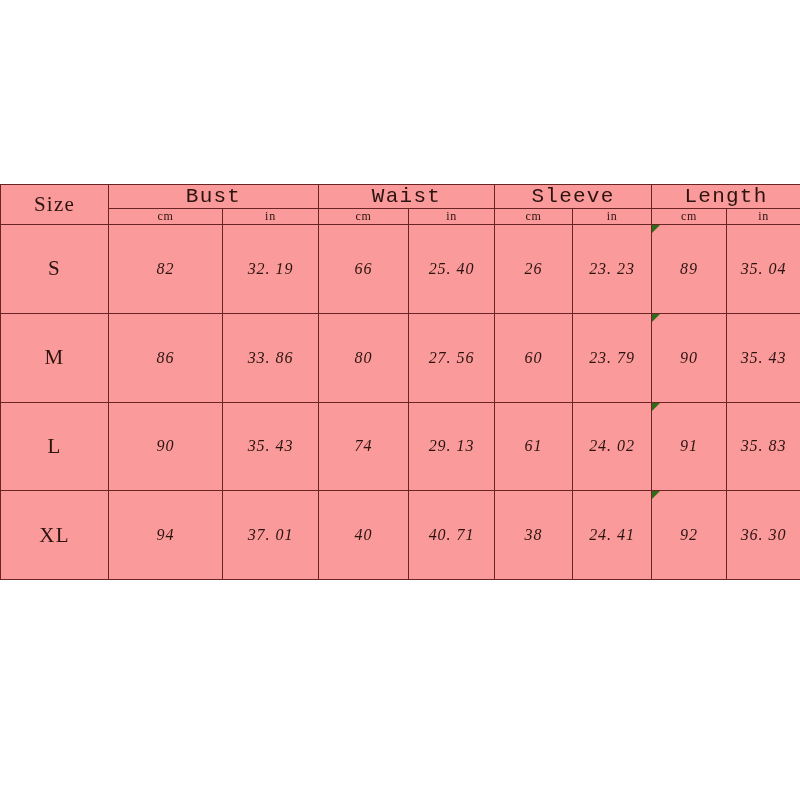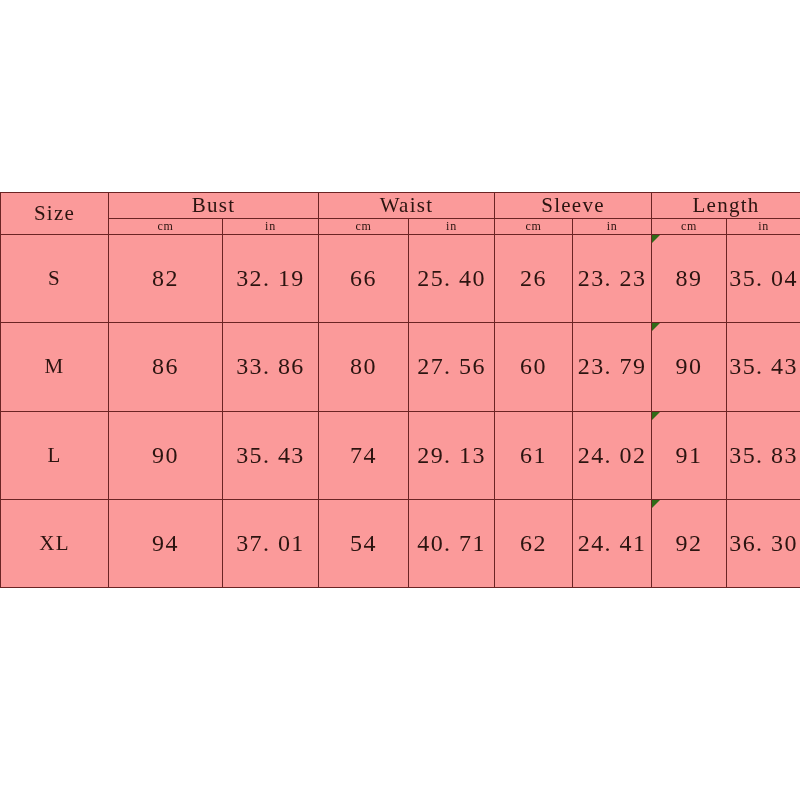--- a/index.html
+++ b/index.html
@@ -19,21 +19,21 @@
     position: relative;
     width: 800px;
     height: 800px;
     background: #ffffff;
   }
 
   
   #size-table-wrap {
     position: absolute;
     left: 0;
-    top: 192px;
+    top: 184px;
     width: 800px;
     height: 484px;
   }
 
   table.size-table {
     border-collapse: collapse;
     table-layout: fixed;
     width: 800px;
     height: 396px;
     background: #fb9a9a;
@@ -48,39 +48,41 @@
     background: #fb9a9a;
     padding: 0;
     font-weight: normal;
     letter-spacing: 0.06em;
   }
 
   
   th.group-head {
     font-size: 21px;
     font-weight: normal;
+    font-family: Liberation Mono, monospace;
   }
   th.size-head {
     font-size: 21px;
     font-weight: normal;
   }
   th.unit-head {
     font-size: 12px;
     font-weight: normal;
   }
 
   
   td.size-label {
     font-size: 21px;
     font-weight: bold;
   }
   td.metric-cell,
   td.imperial-cell {
-    font-size: 24px;
+    font-size: 16px;
     font-weight: bold;
+    font-style: italic;
   }
 
   
   td.imperial-cell {
     background: #fcc200;
   }
 
   
   col.c-size { width: 108px; }
   col.c-bust-cm { width: 114px; }
@@ -177,23 +179,23 @@
           <td class="imperial-cell">29. 13</td>
           <td class="metric-cell">61</td>
           <td class="imperial-cell">24. 02</td>
           <td class="metric-cell has-marker"><span class="corner-marker"></span><span>91</span></td>
           <td class="imperial-cell">35. 83</td>
         </tr>
         <tr>
           <td class="size-label">XL</td>
           <td class="metric-cell">94</td>
           <td class="imperial-cell">37. 01</td>
-          <td class="metric-cell">54</td>
+          <td class="metric-cell">40</td>
           <td class="imperial-cell">40. 71</td>
-          <td class="metric-cell">62</td>
+          <td class="metric-cell">38</td>
           <td class="imperial-cell">24. 41</td>
           <td class="metric-cell has-marker"><span class="corner-marker"></span><span>92</span></td>
           <td class="imperial-cell">36. 30</td>
         </tr>
       </tbody>
     </table>
   </div>
 
 </div>
 

